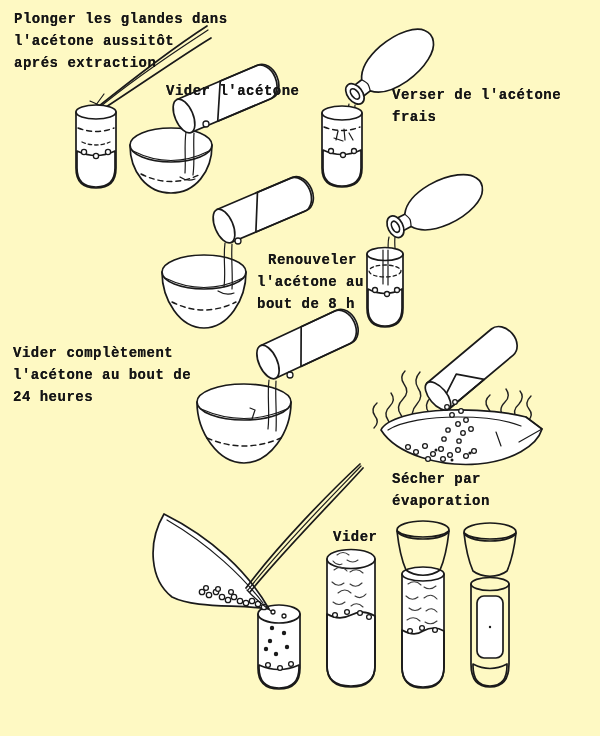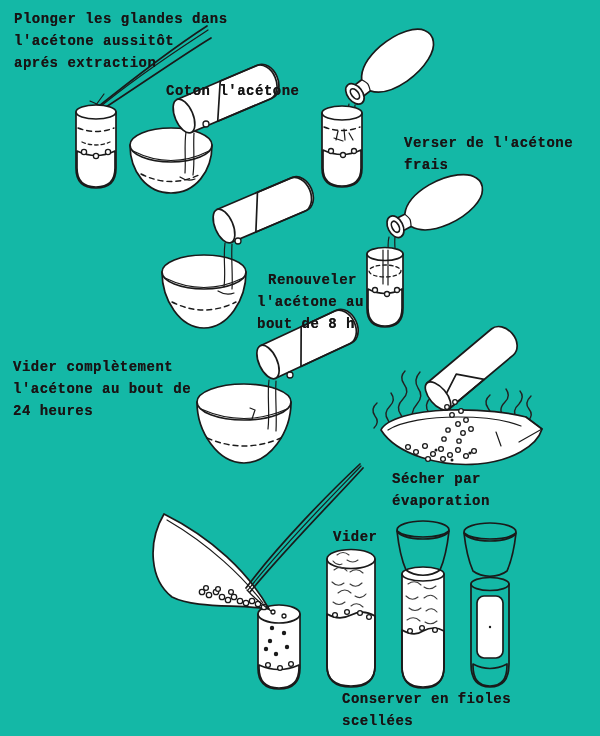--- a/index.html
+++ b/index.html
@@ -1,26 +1,26 @@
 <!DOCTYPE html>
 <html><head>
 <meta charset="utf-8">
 <style>
   html,body{margin:0;padding:0;background:#e8e8e8;}
   .stage{
-    position:relative;width:600px;height:736px;background:#14b8a6;
+    position:relative;width:600px;height:736px;background:#fef9c3;
     overflow:hidden;font-family:"Liberation Mono","DejaVu Sans Mono",monospace;
   }
   .stage svg{position:absolute;left:0;top:0;}
   .lbl{
     position:absolute;white-space:pre-wrap;color:#151515;
     font-weight:bold;font-size:14px;line-height:22px;letter-spacing:.5px;
     text-shadow:0 0 .6px #333;
   }
-  .lbl-renouveler{text-indent:11px;margin-top:20px;}
+  .lbl-renouveler{text-indent:11px;}
   
   .ink{stroke:#1a1a1a;fill:none;stroke-width:1.7;stroke-linecap:round;stroke-linejoin:round;}
   .thin{stroke:#1a1a1a;fill:none;stroke-width:1.2;stroke-linecap:round;}
   .fillw{fill:#ffffff;}
   .dash{stroke-dasharray:5 4;stroke-width:1.4;}
   .dash2{stroke-dasharray:3.5 3;stroke-width:1.3;}
   .gr{fill:#ffffff;stroke:#1a1a1a;stroke-width:1.3;}
   .grd{fill:#1a1a1a;stroke:none;}
   .cotton{stroke:#3c3c3c;fill:none;stroke-width:1.1;stroke-linecap:round;}
   .steam{stroke:#222;fill:none;stroke-width:1.4;stroke-linecap:round;}
@@ -335,34 +335,32 @@
     <path class="ink" fill="url(#speckle2)" d="M464,533 C466,551 469,562 473,571 C482,578 498,578 507,571 C511,562 514,551 516,533 C507,541 473,541 464,533 Z"></path>
     <ellipse class="ink" fill="url(#speckle2)" cx="490" cy="532" rx="26" ry="9"></ellipse>
   </g>
 
 </svg>
 
 <div class="lbl" style="left:14px;top:8px;">Plonger les glandes dans
 l'acétone aussitôt
 aprés extraction</div>
 
-<div class="lbl" style="left:166px;top:80px;">Coton l'acétone</div>
-
-<div class="lbl" style="left:404px;top:84px;margin-top:48px;">Verser de l'acétone
+<div class="lbl" style="left:166px;top:80px;">Vider l'acétone</div>
+
+<div class="lbl" style="left:392px;top:84px;">Verser de l'acétone
 frais</div>
 
 <div class="lbl lbl-renouveler" style="left:257px;top:249px;">Renouveler
 l'acétone au
 bout de 8 h</div>
 
-<div class="lbl" style="left:13px;top:356px;">Vider complètement
+<div class="lbl" style="left:13px;top:342px;">Vider complètement
 l'acétone au bout de
 24 heures</div>
 
 <div class="lbl" style="left:392px;top:468px;">Sécher par
 évaporation</div>
 
 <div class="lbl" style="left:333px;top:526px;">Vider</div>
 
-<div class="lbl" style="left:342px;top:688px;">Conserver en fioles
-scellées</div>
 
 </div>
 
 </body></html>

